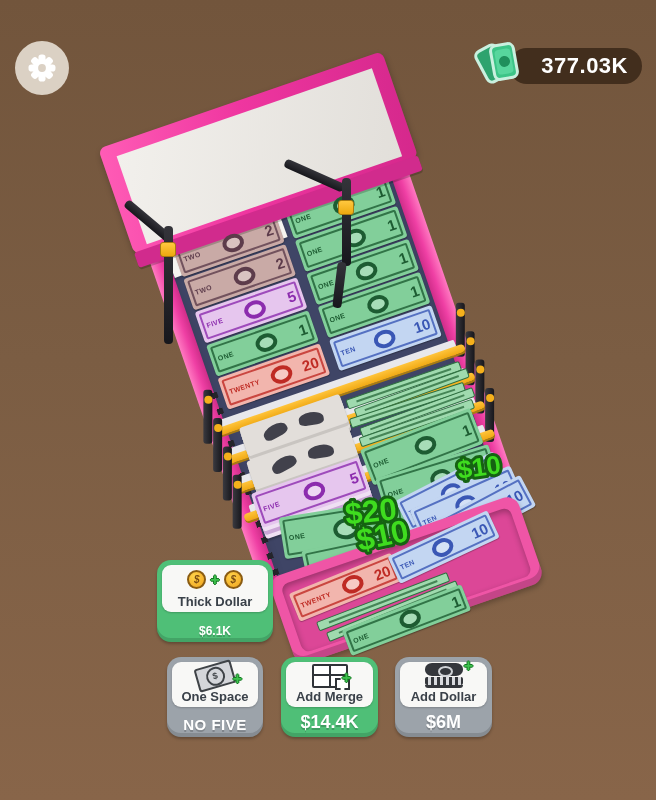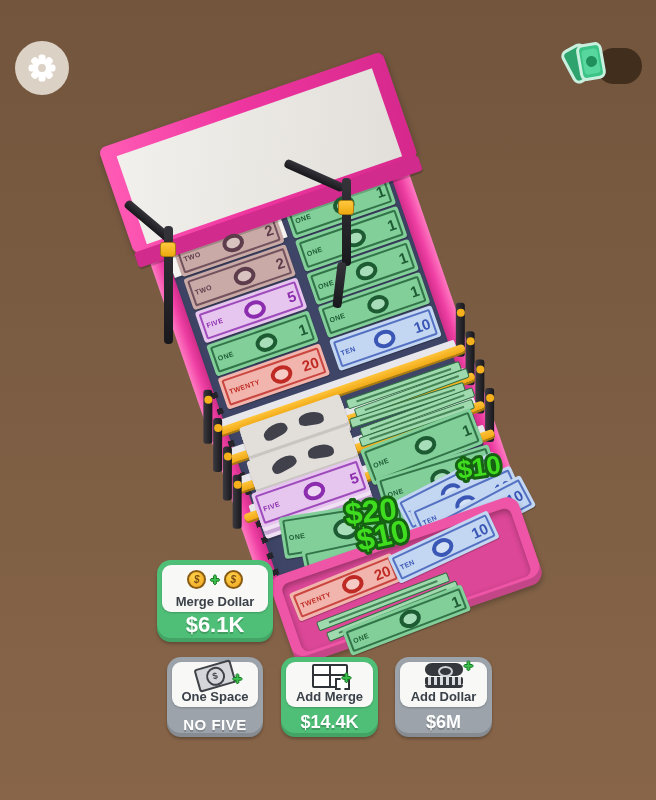--- a/index.html
+++ b/index.html
@@ -111,21 +111,21 @@
   .btn{position:absolute;border-radius:14px;cursor:pointer;z-index:9;
     box-shadow:inset 0 -4px 0 rgba(0,0,0,.14),0 2px 3px rgba(0,0,0,.25);}
   .btn--green{background:#4fbf77;}
   .btn--gray{background:#9ca3aa;}
   .btn-panel{position:absolute;left:5px;right:5px;top:5px;bottom:30px;border-radius:9px;
     background:#f8f8f6;display:flex;flex-direction:column;align-items:center;justify-content:flex-end;
     padding-bottom:3px;box-shadow:0 1px 2px rgba(0,0,0,.2);}
   .btn-title{font-size:13px;font-weight:700;color:#3a4149;white-space:nowrap;}
   .btn-price{position:absolute;left:0;right:0;bottom:4px;text-align:center;color:#fff;font-weight:800;
     text-shadow:0 2px 0 rgba(0,0,0,.18);}
-  .price-lg{font-size:22px;}
+  .price-lg{font-size:12px;}
   .price-md{font-size:18px;text-align:center;}
   .price-sm{font-size:15px;letter-spacing:.5px;}
   .icon-zone{position:relative;flex:1;display:flex;align-items:center;justify-content:center;width:100%;}
   .coins{display:flex;align-items:center;gap:4px;}
   .coin{width:19px;height:19px;border-radius:50%;border:2px solid #8a5c12;
     background:radial-gradient(circle at 35% 30%,#ffd24a,#f0a41f);display:flex;align-items:center;justify-content:center;}
   .coin b{font-size:10px;color:#7a4c12;}
   .plus{font-style:normal;font-weight:800;font-size:16px;color:#3ec14e;line-height:1;
     text-shadow:-1px 0 #157a23,1px 0 #157a23,0 -1px #157a23,0 1px #157a23;}
   .plus--corner{position:absolute;}
@@ -376,36 +376,37 @@
       </g>
       <circle cx="24" cy="24" r="5.5" fill="#dbd1c4"></circle>
     </svg>
   </div>
 
   <div class="balance">
     <div class="cash-icon">
       <i class="cash cash-b"></i>
       <i class="cash cash-f"></i>
     </div>
+    <span class="balance-text">377.03K</span>
   </div>
 
   <div class="btn btn--green" style="left:157px;top:560px;width:116px;height:82px;">
     <div class="btn-panel">
       <div class="icon-zone">
         <span class="coins">
           <i class="coin">
               <b>$</b>
             </i>
           <em class="plus">+</em>
           <i class="coin">
               <b>$</b>
             </i>
         </span>
       </div>
-      <span class="btn-title">Merge Dollar</span>
+      <span class="btn-title">Thick Dollar</span>
     </div>
     <div class="btn-price price-lg">$6.1K</div>
   </div>
 
   <div class="btn btn--gray" style="left:167px;top:657px;width:96px;height:80px;">
     <div class="btn-panel">
       <div class="icon-zone">
         <span class="bill-ic">
             <b>$</b>
           </span>

